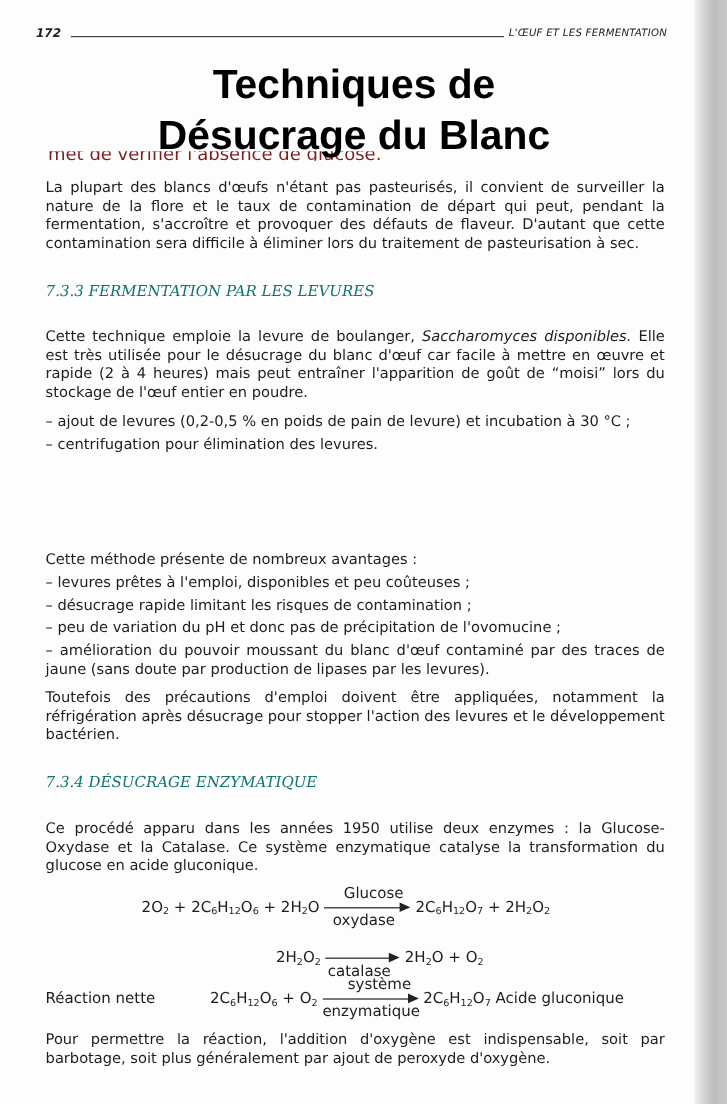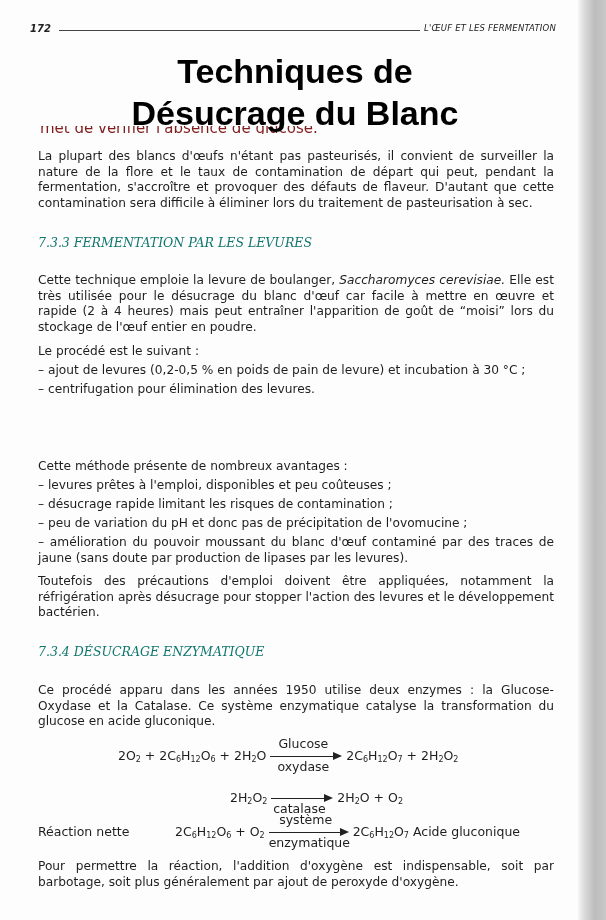--- a/index.html
+++ b/index.html
@@ -53,21 +53,21 @@
   .eq sub { font-size: 8px; vertical-align: -2px; }
   .arrow-block {
     display: inline-block; position: relative; width: 72px; height: 14px; vertical-align: middle;
   }
   .arrow-line { position: absolute; left: 0; right: 6px; top: 6px; border-top: 1px solid #222; }
   .arrow-head {
     position: absolute; right: 0; top: 2px; width: 0; height: 0;
     border-left: 9px solid #222; border-top: 4px solid transparent; border-bottom: 4px solid transparent;
   }
   .arrow-label-top {
-    position: absolute; left: 0; right: 6px; top: -14px; text-align: center; font-size: 12.5px;
+    position: absolute; left: 0; right: 6px; top: -14px; text-align: right; font-size: 12.5px;
   }
   .arrow-label-bottom {
     position: absolute; left: 0; right: 6px; top: 9px; text-align: center; font-size: 12.5px;
   }
 </style>
 </head>
 <body>
 
 <div class="page-shadow"></div>
 
@@ -84,25 +84,24 @@
 <div class="title">
   <div>Techniques de</div>
   <div>Désucrage du Blanc</div>
 </div>
 
 <div class="text" style="top:149px;">La plupart des blancs d'œufs n'étant pas pasteurisés, il convient de surveiller la nature de la flore et le taux de contamination de départ qui peut, pendant la fermentation, s'accroître et provoquer des défauts de flaveur. D'autant que cette contamination sera difficile à éliminer lors du traitement de pasteurisation à sec.</div>
 
 <div class="section-heading" style="top:235px;">7.3.3 FERMENTATION PAR LES LEVURES</div>
 
 <div class="text" style="top:273px;">
-  <span>Cette technique emploie la levure de boulanger, </span><span class="it">Saccharomyces cerevisiae.</span><span> Elle est très utilisée pour le désucrage du blanc d'œuf car facile à mettre en œuvre et rapide (2 à 4 heures) mais peut entraîner l'apparition de goût de “moisi” lors du stockage de l'œuf entier en poudre.</span>
+  <span>Cette technique emploie la levure de boulanger, </span><span class="it">Saccharomyces disponibles.</span><span> Elle est très utilisée pour le désucrage du blanc d'œuf car facile à mettre en œuvre et rapide (2 à 4 heures) mais peut entraîner l'apparition de goût de “moisi” lors du stockage de l'œuf entier en poudre.</span>
 </div>
 
 <div class="text" style="top:343px; line-height:16px;">
-  <span class="list-line" style="margin-bottom:3px;">Le procédé est le suivant :</span>
   <span class="list-line" style="margin-bottom:3px;">– ajout de levures (0,2-0,5 % en poids de pain de levure) et incubation à 30 °C ;</span>
   <span class="list-line">– centrifugation pour élimination des levures.</span>
 </div>
 
 <div class="text" style="top:458px; line-height:16px;">
   <span class="list-line" style="margin-bottom:3px;">Cette méthode présente de nombreux avantages :</span>
   <span class="list-line" style="margin-bottom:3px;">– levures prêtes à l'emploi, disponibles et peu coûteuses ;</span>
   <span class="list-line" style="margin-bottom:3px;">– désucrage rapide limitant les risques de contamination ;</span>
   <span class="list-line" style="margin-bottom:3px;">– peu de variation du pH et donc pas de précipitation de l'ovomucine ;</span>
   <span class="list-line">– amélioration du pouvoir moussant du blanc d'œuf contaminé par des traces de jaune (sans doute par production de lipases par les levures).</span>

